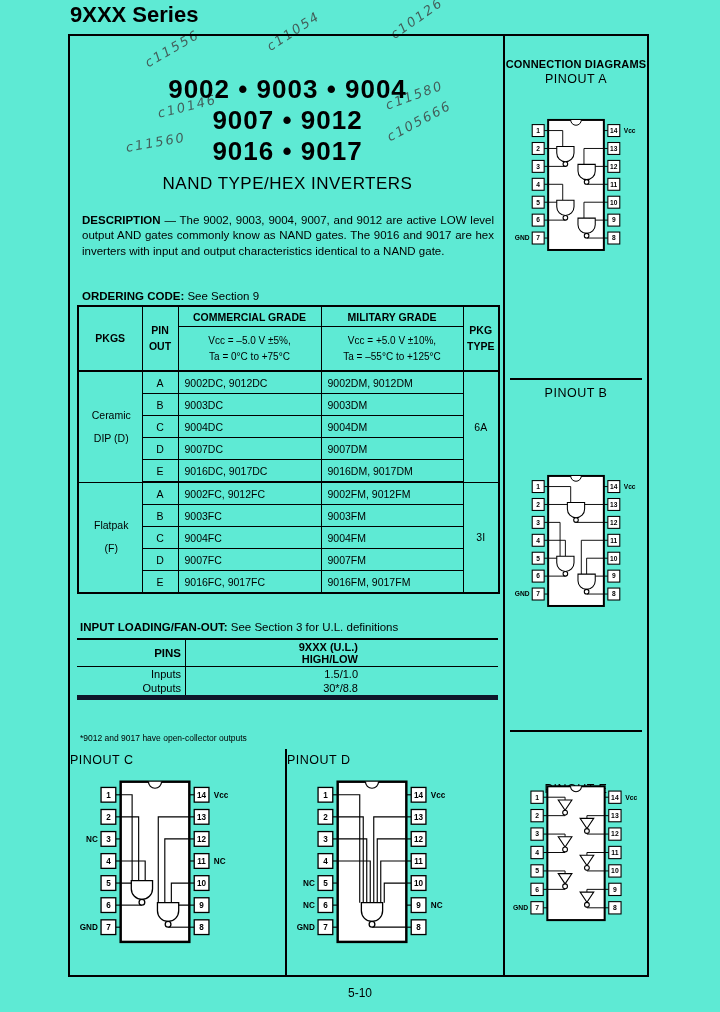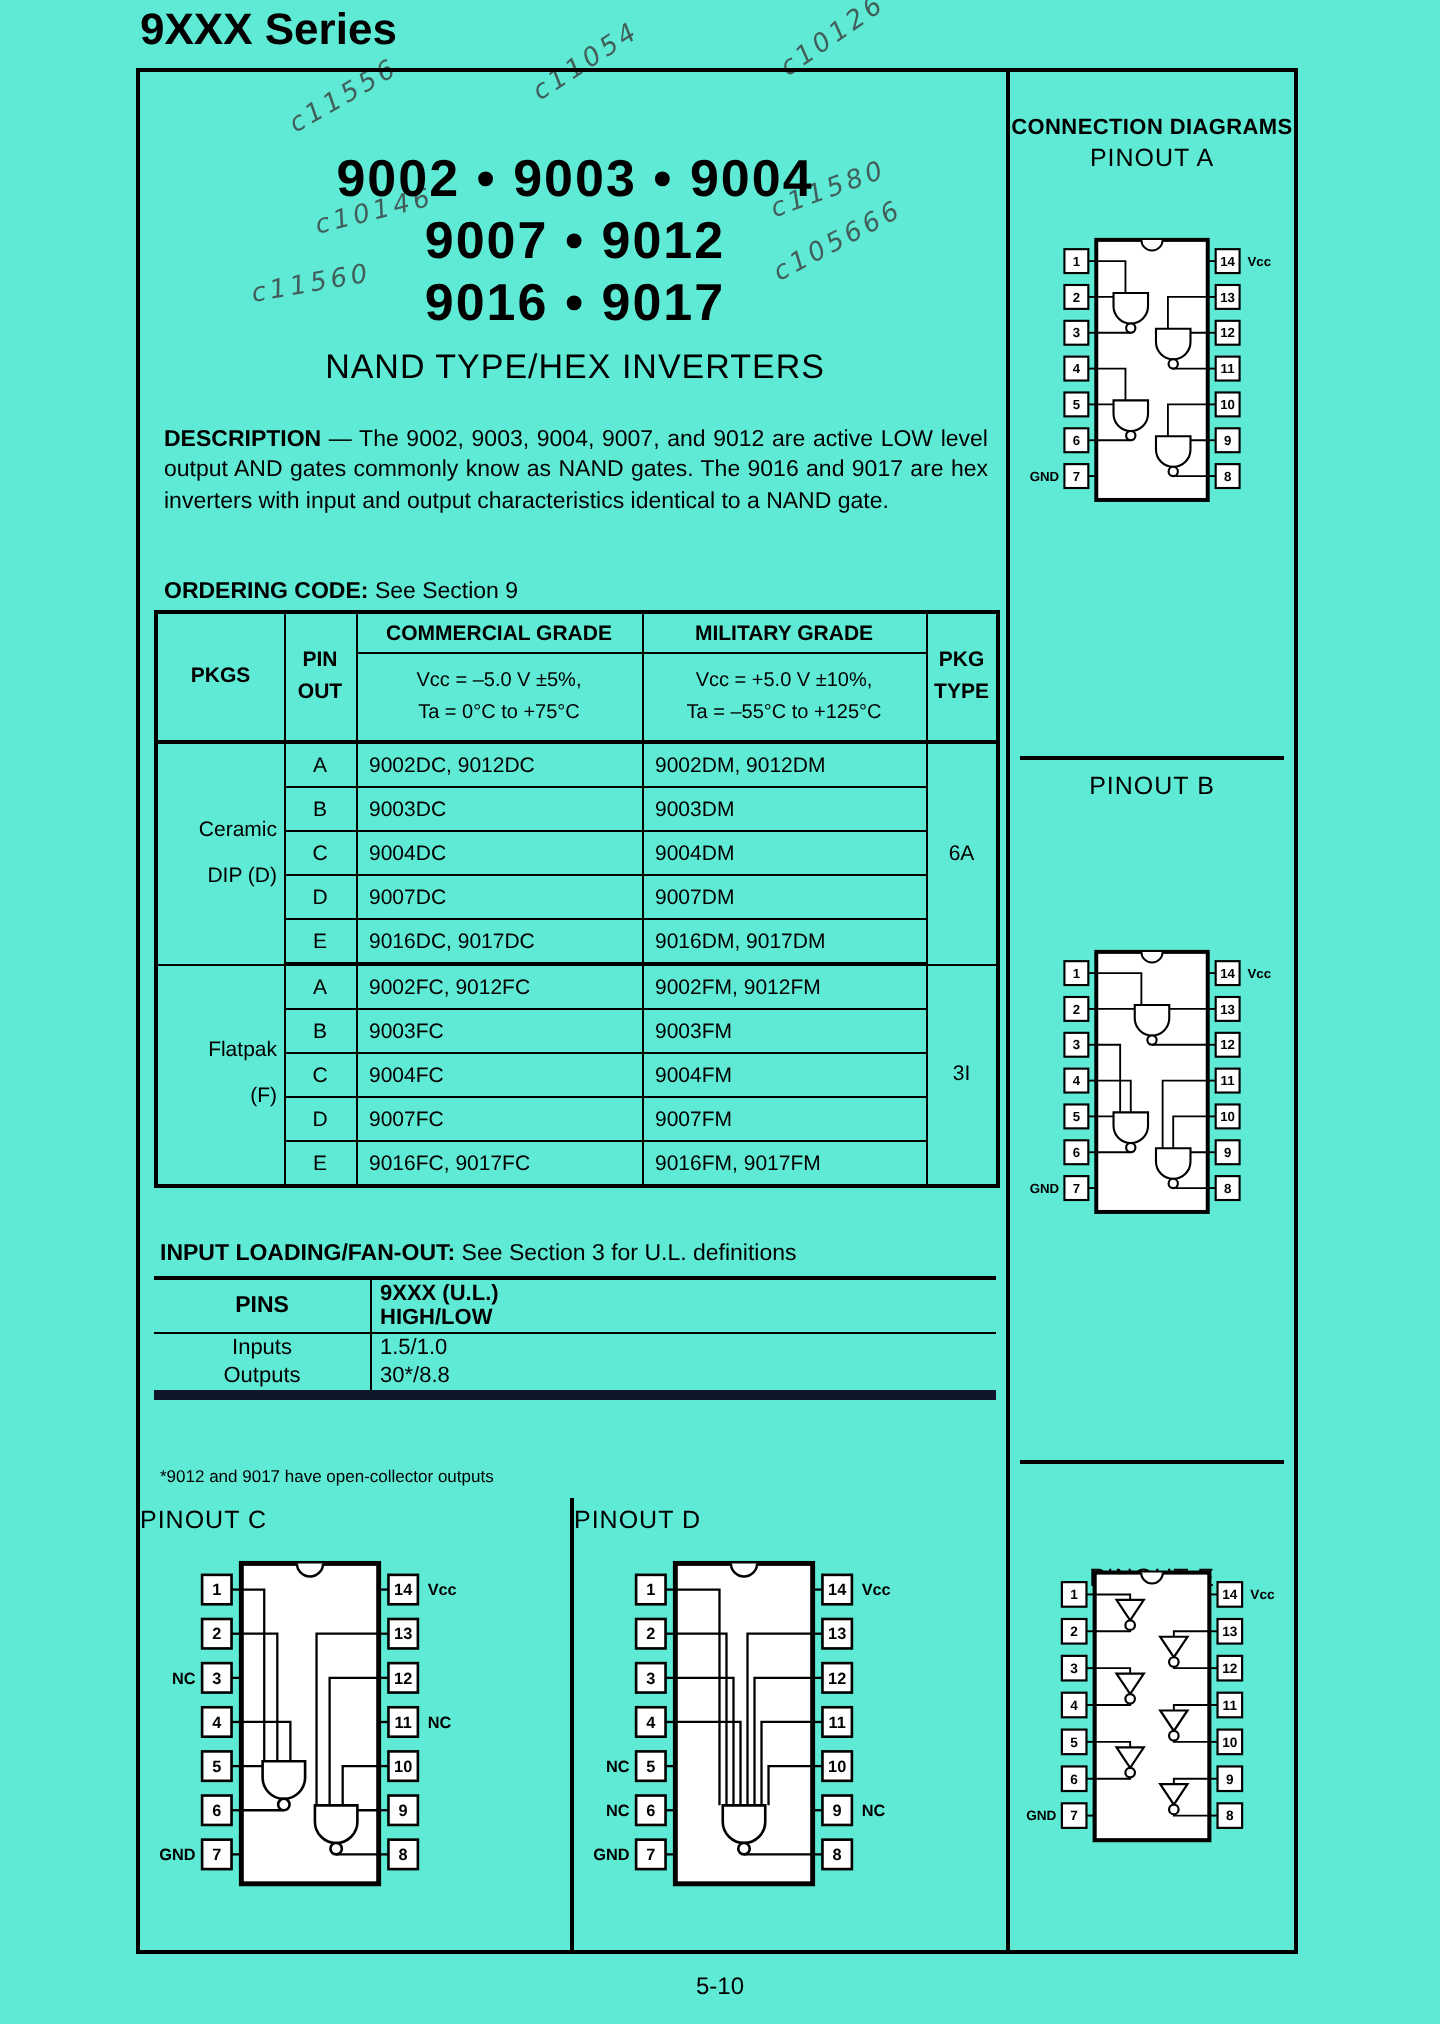--- a/index.html
+++ b/index.html
@@ -23,32 +23,32 @@
   .footnote{position:absolute;left:10px;top:697px;font-size:8.5px}
 
   
   .ordering{position:absolute;left:7px;top:269px;width:421px;border-collapse:collapse;
             table-layout:fixed;border:2px solid #000;font-size:10px}
   .ordering th,.ordering td{border:1px solid #000;padding:0 3px;height:21px;overflow:hidden}
   .ordering thead th{font-weight:bold;font-size:10.5px}
   .ordering .grade{border-bottom:1px solid #000;height:19px}
   .ordering .cond{font-weight:normal;height:43px;line-height:1.55;border-bottom:2px solid #000;font-size:10px}
   .ordering .hdr2{line-height:1.45;border-bottom:2px solid #000}
-  .ordering td.pkgcell{text-align:right;padding-left:5px;font-size:10.5px;vertical-align:middle;line-height:2.2}
+  .ordering td.pkgcell{text-align:center;padding-left:5px;font-size:10.5px;vertical-align:middle;line-height:2.2}
   .ordering td.pincell{text-align:center;font-size:10.5px}
   .ordering td.cL{text-align:left;padding-left:6px;font-size:10.5px}
   .ordering td.typecell{text-align:center;font-size:10.5px}
   .ordering tr.grp-end td{border-bottom:2px solid #000}
 
   
   .fanout{position:absolute;left:7px;top:602px;width:421px;border-collapse:collapse;font-size:11px}
-  .fanout th,.fanout td{padding:1px 4px;text-align:center}
+  .fanout th,.fanout td{padding:1px 4px;text-align:right}
   .fanout .fh th{border-top:2px solid #000;border-bottom:1.5px solid #000}
   .fanout th.pinsh{font-weight:bold;font-size:11.5px;vertical-align:middle}
-  .fanout .vcol{border-left:1.5px solid #000;text-align:left;padding-right:140px}
+  .fanout .vcol{border-left:1.5px solid #000;text-align:right;padding-right:140px}
   .fanout .vtitle{font-weight:bold}
   .fanout tr.last td{border-bottom:5px solid #0f172a}
 
   
   .right-col{position:absolute;right:0;top:0;width:142px;height:100%;border-left:2px solid #000;text-align:center}
   .cd-title{margin:0;padding-top:22px;font-size:11px;font-weight:bold;letter-spacing:.2px}
   .pinout-label{margin:0;padding-top:2px;font-size:12.5px;letter-spacing:.5px}
   .dip-wrap{position:absolute;left:0;width:100%;text-align:center}
   .sep{position:absolute;left:5px;right:5px;border-top:2px solid #000}
   .pl-abs{position:absolute;left:0;width:100%;font-size:12.5px;letter-spacing:.5px}

